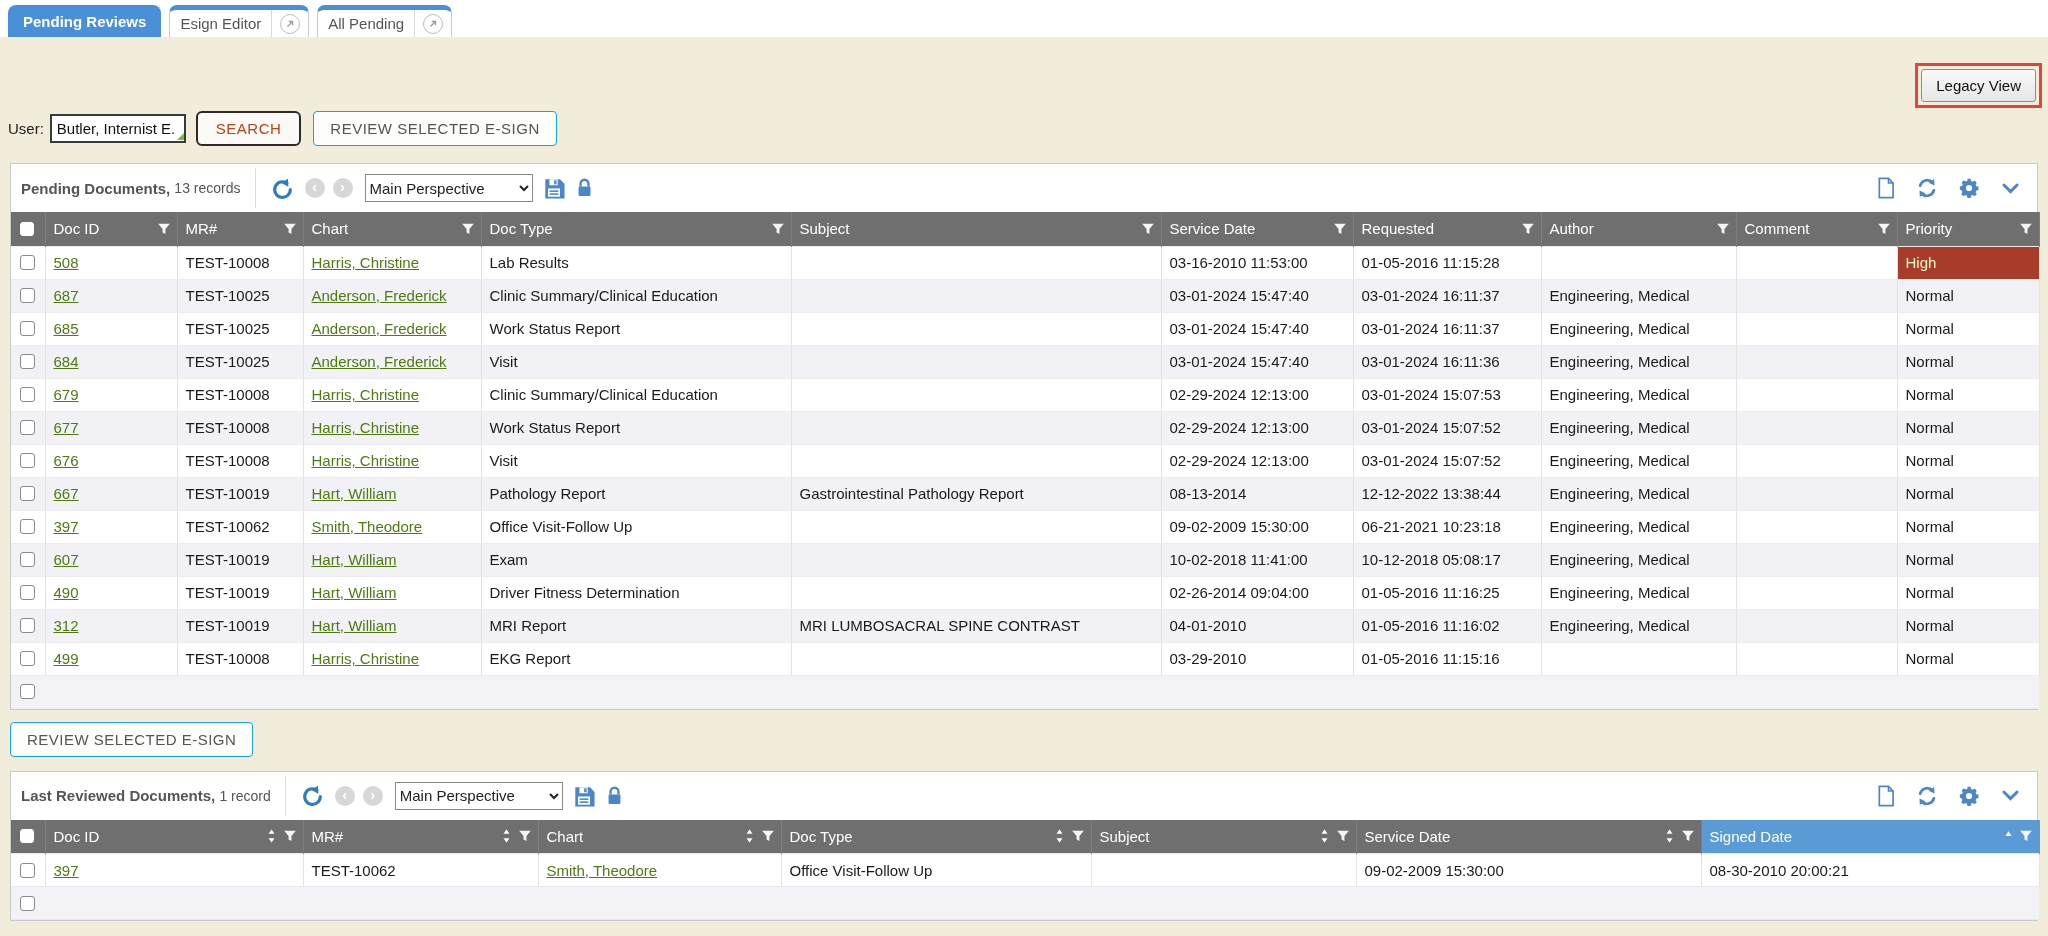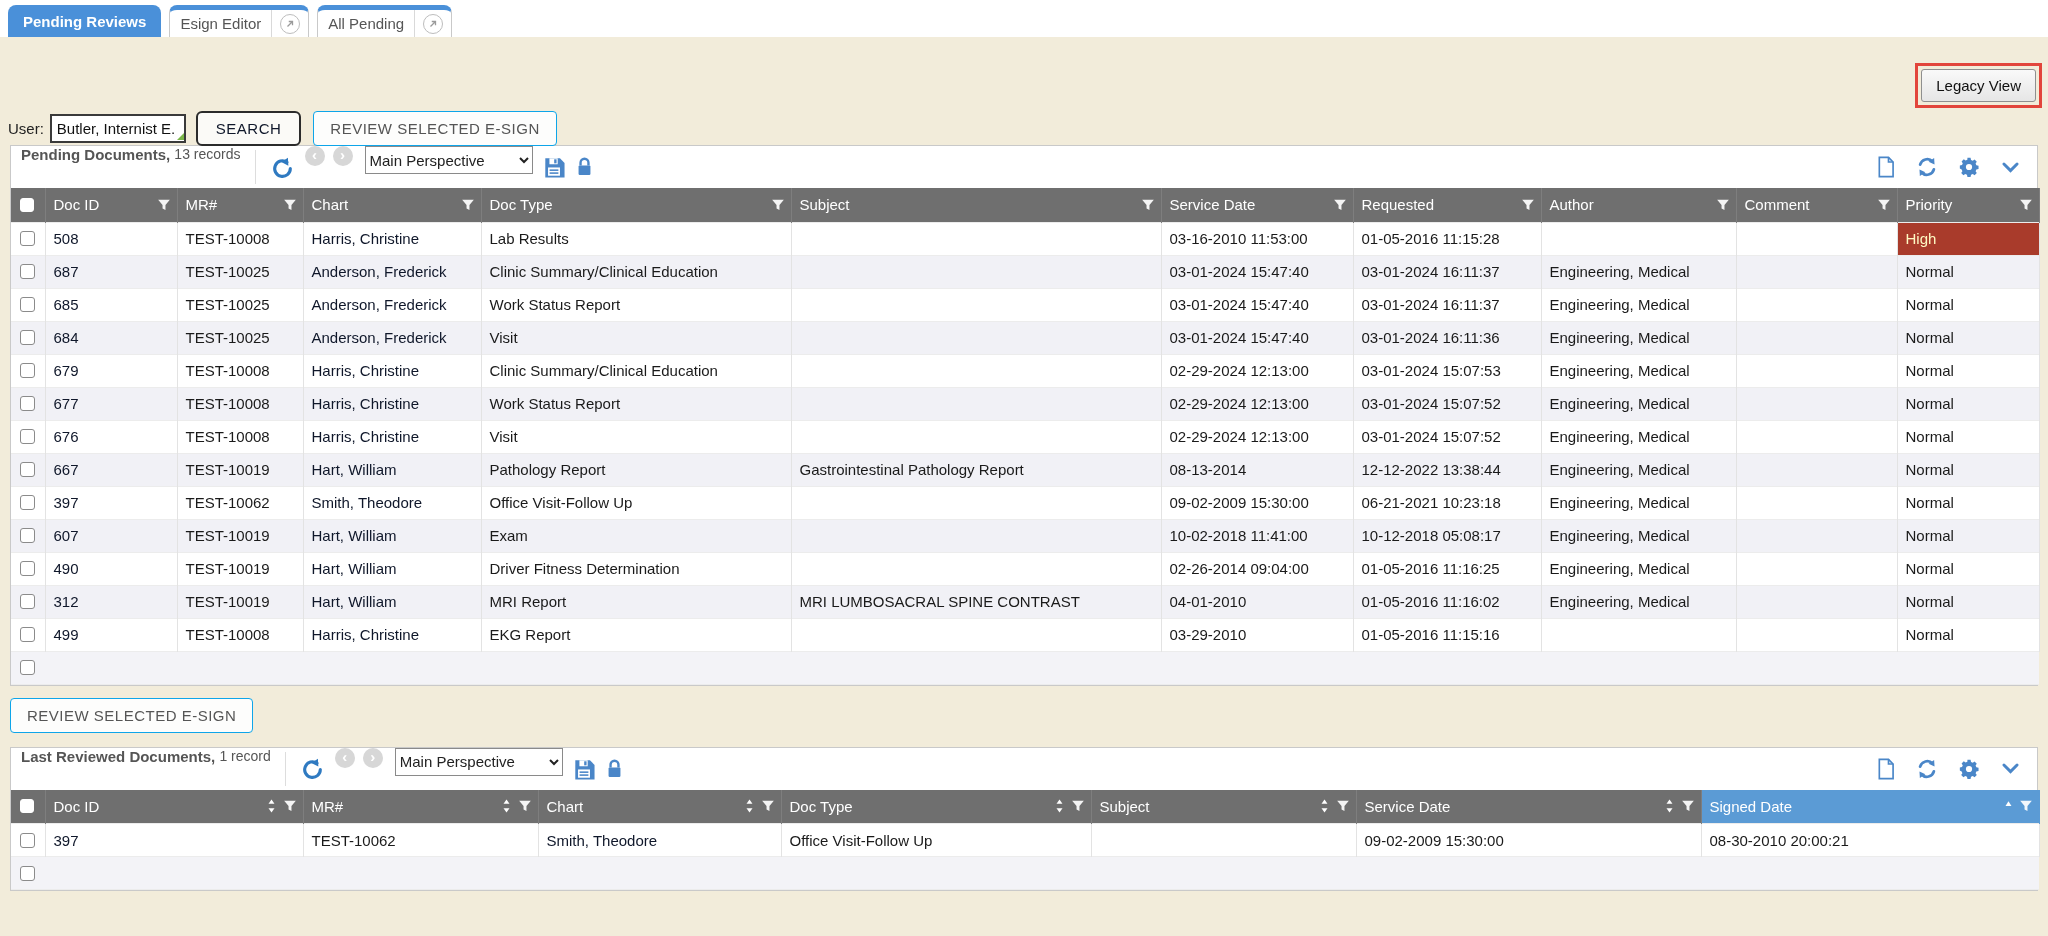--- a/index.html
+++ b/index.html
@@ -12,34 +12,34 @@
   }
   
   .tabbar { background:#fff; height:37px; display:flex; align-items:flex-end; padding-left:8px; gap:8px; }
   .tab { height:32px; display:flex; align-items:center; border-radius:8px 8px 0 0; cursor:pointer; }
   .tab.active { background:#4a90d9; color:#fff; font-weight:bold; padding:0 15px; }
   .tab.inactive { background:#fff; border:1px solid #c9c9c9; border-bottom:none; border-top:5px solid #4a90d9; color:#555; }
   .tab.inactive .tab-label { padding:0 10px; }
   .tab-iconbox { border-left:1px solid #d9d9d9; align-self:stretch; display:flex; align-items:center; padding:0 8px; }
   .ext-circle { width:20px; height:20px; border:1.5px solid #bdbdbd; border-radius:50%; display:flex; align-items:center; justify-content:center; }
   
-  .header-zone { position:relative; height:108px; }
+  .header-zone { position:relative; height:126px; }
   .legacy-wrap { position:absolute; top:26px; right:6px; border:3px solid #e2453b; padding:3px; }
   .legacy-btn { font-family:inherit; font-size:15px; color:#111; background:linear-gradient(#f9f9f9,#e6e6e6); border:1px solid #8f8f8f; border-radius:3px; padding:7px 14px; cursor:pointer; }
   .user-row { position:absolute; top:74px; left:8px; display:flex; align-items:center; }
   .user-label { margin-right:6px; color:#222; }
   .user-input-wrap { position:relative; }
   .user-input { width:136px; font-family:inherit; font-size:15px; border:2px solid #3a3a3a; padding:4px 5px; background:#fff; color:#111; }
   .resize-grip { position:absolute; right:2px; bottom:3px; width:0; height:0; border-left:7px solid transparent; border-bottom:7px solid #7ab648; }
-  .btn-search { font-family:inherit; font-size:15px; letter-spacing:.5px; color:#0f172a; background:#fbfaf7; border:2px solid #2b2b2b; border-radius:6px; padding:7px 18px; margin-left:10px; cursor:pointer; }
+  .btn-search { font-family:inherit; font-size:15px; letter-spacing:.5px; color:#c2410c; background:#fbfaf7; border:2px solid #2b2b2b; border-radius:6px; padding:7px 18px; margin-left:10px; cursor:pointer; }
   .btn-review { font-family:inherit; font-size:15px; letter-spacing:.5px; color:#555; background:#fdfdfc; border:1px solid #0ea5e9; border-radius:4px; padding:8px 16px; margin-left:12px; cursor:pointer; }
   
   .panel { margin:0 10px; background:#fff; border:1px solid #c9c9c9; }
   .panel2 { margin-top:14px; }
-  .toolbar { height:42px; display:flex; padding:0 10px; }
+  .toolbar { height:48px; display:flex; align-items:center; padding:0 10px; }
   .tb-bold { font-weight:bold; color:#555; }
   .tb-records { color:#555; font-size:14px; }
   .tb-sep { width:1px; align-self:stretch; background:#ddd; margin:4px 14px; }
   .tb-icon { display:inline-flex; align-items:center; margin-right:10px; cursor:pointer; }
   .nav-circle { width:20px; height:20px; border-radius:50%; background:#d7d7d7; color:#fff; font-weight:bold; font-size:15px; line-height:18px; text-align:center; margin-right:8px; cursor:pointer; user-select:none; }
   .tb-select { font-family:inherit; font-size:15px; height:28px; width:168px; border:1px solid #8a8a8a; background:#fff; color:#222; margin:0 10px 0 4px; }
   .tb-right { margin-left:auto; display:flex; align-items:center; gap:20px; padding-right:6px; }
   .tb-right .tb-icon { margin-right:0; }
   
   table.grid { border-collapse:collapse; table-layout:fixed; width:2028px; font-size:15px; }
@@ -53,21 +53,21 @@
   .th-icons { display:inline-flex; align-items:center; gap:5px; }
   table.grid td {
     height:33px; padding:0 6px 0 8px; border-right:1px solid #e3e3e3;
     overflow:hidden; white-space:nowrap; background:#fff;
   }
   table.grid tr.alt td { background:#f1f1f6; }
   table.grid tr { border-bottom:1px solid #ececec; }
   table.grid td.cb-cell, table.grid th.cb-cell { padding-left:9px; }
   .cb { width:15px; height:15px; background:#fff; border:1px solid #8b8b8b; border-radius:3px; cursor:pointer; }
   .header-cb { border:1px solid #fff; width:14px; height:14px; }
-  .link { cursor:pointer; color:#0f172a; }
+  .link { text-decoration:underline; cursor:pointer; color:#4d7c0f; }
   td.priority-high { background:#a93b2b !important; color:#fef9c3; }
   tr.empty-row td { background:#f3f3f7 !important; border-right:none; }
   .btn-review-bottom { margin:12px 0 0 10px; }
 </style>
 </head>
 <body>
 
 
 
 

